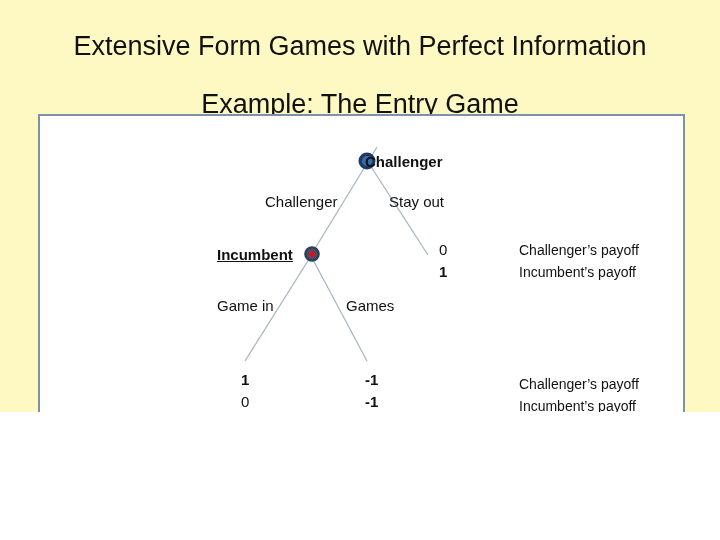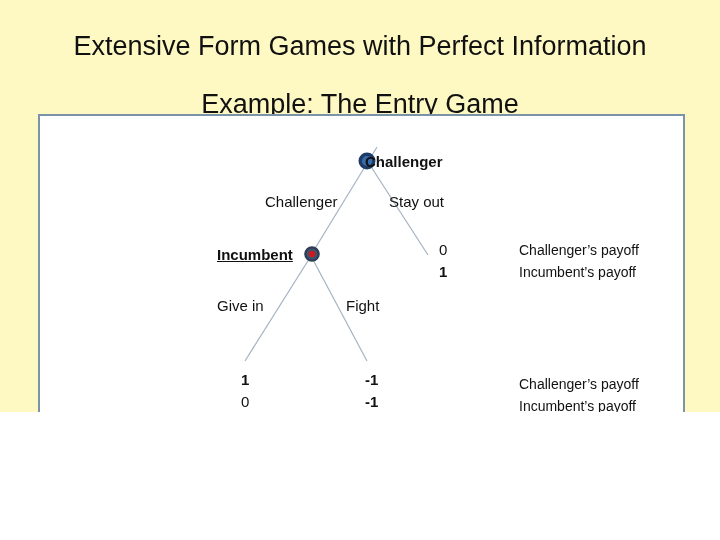--- a/index.html
+++ b/index.html
@@ -53,22 +53,22 @@
     <circle cx="367" cy="161" r="6.8" fill="var(--challenger-fill)" stroke="var(--challenger-ring)" stroke-width="3.4"></circle>
     <circle cx="312" cy="254" r="6.6" fill="var(--incumbent-fill)" stroke="var(--incumbent-ring)" stroke-width="2.4"></circle>
     <circle cx="312" cy="254" r="3.2" fill="var(--incumbent-dot)"></circle>
   </svg>
 
   <div class="lbl bold" style="left:365px;top:153px;">Challenger</div>
   <div class="lbl bold" style="left:217px;top:246px;text-decoration:underline;">Incumbent</div>
 
   <div class="lbl" style="left:265px;top:193px;">Challenger</div>
   <div class="lbl" style="left:389px;top:193px;">Stay out</div>
-  <div class="lbl" style="left:217px;top:297px;">Give in</div>
-  <div class="lbl" style="left:346px;top:297px;">Fight</div>
+  <div class="lbl" style="left:217px;top:297px;">Game in</div>
+  <div class="lbl" style="left:346px;top:297px;">Games</div>
 
   <div class="lbl payoff" style="left:439px;top:241px;">0</div>
   <div class="lbl payoff bold" style="left:439px;top:263px;">1</div>
 
   <div class="lbl payoff bold" style="left:241px;top:371px;">1</div>
   <div class="lbl payoff" style="left:241px;top:393px;">0</div>
 
   <div class="lbl payoff bold" style="left:365px;top:371px;">-1</div>
   <div class="lbl payoff bold" style="left:365px;top:393px;">-1</div>
 

